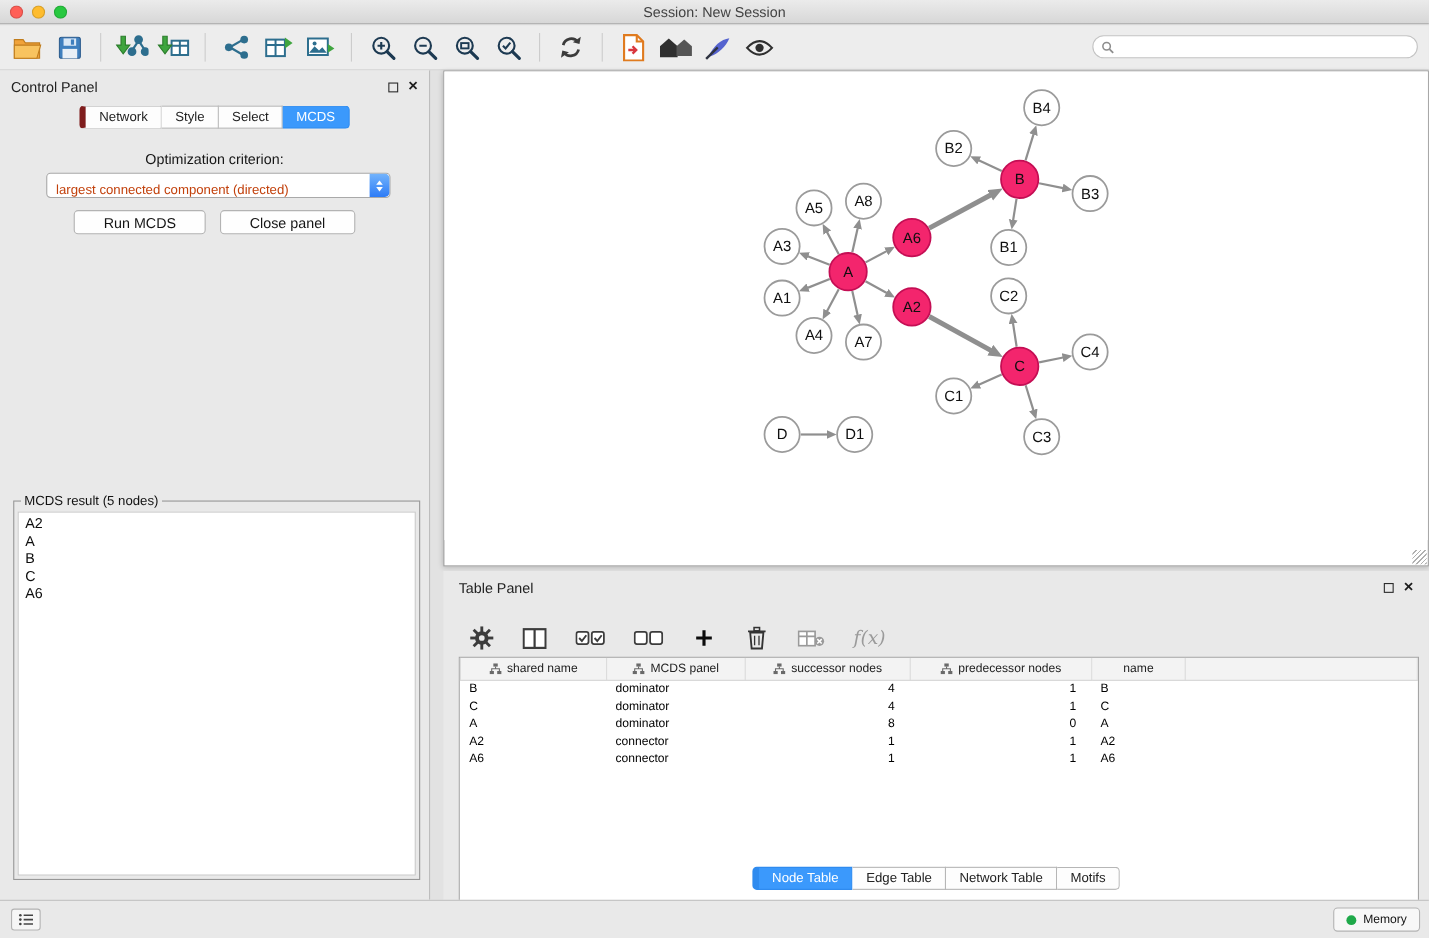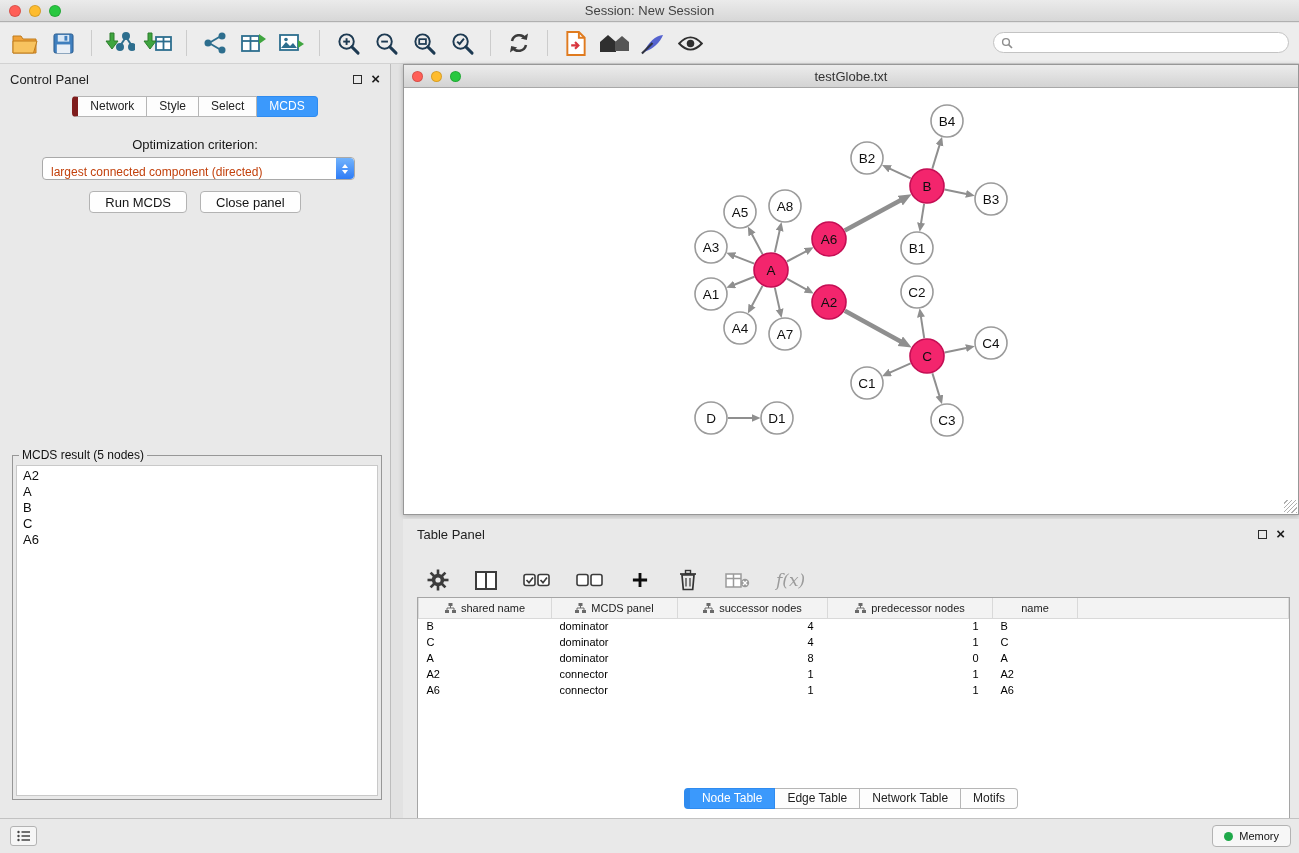--- a/index.html
+++ b/index.html
@@ -35,21 +35,21 @@
   .seg-tab.active{background:#3b99fc;border-color:#2f8bef;color:#fff}
   .cp-tabs{position:absolute;top:32px;left:0;width:100%;display:flex;justify-content:center}
 
   .opt-label{position:absolute;top:73px;left:0;width:100%;text-align:center;font-size:13px;color:#161616}
   .dropdown{position:absolute;left:42px;top:93px;width:313px;height:23px;background:#fff;border:1px solid #a9a9a9;border-radius:4px;font-size:12px;display:flex;align-items:flex-end;padding-left:8px;color:#c2410c}
   .stepper{position:absolute;right:0px;top:0px;bottom:0px;width:18px;border-radius:0 4px 4px 0;background:linear-gradient(#72b3fc,#2e7cf6);display:flex;flex-direction:column;align-items:center;justify-content:center;gap:2px}
   .tri-up{width:0;height:0;border-left:3.5px solid transparent;border-right:3.5px solid transparent;border-bottom:4px solid #fff}
   .tri-down{width:0;height:0;border-left:3.5px solid transparent;border-right:3.5px solid transparent;border-top:4px solid #fff}
 
   .cp-buttons{position:absolute;top:127px;left:0;width:100%;display:flex;justify-content:center;gap:13px}
-  .push-btn{height:22px;padding:0 15px;background:#fefefe;border:1px solid #b3b3b3;border-radius:4px;font-size:13px;color:#141414;display:inline-flex;align-items:center;font-family:"Liberation Sans",sans-serif}
+  .push-btn{height:22px;padding:0 26px;background:#fefefe;border:1px solid #b3b3b3;border-radius:4px;font-size:13px;color:#141414;display:inline-flex;align-items:center;font-family:"Liberation Sans",sans-serif}
 
   .result-box{position:absolute;left:12px;top:384px;width:370px;height:352px;border:1px solid #979797;padding:3px;background:#e9e9e9}
   .result-box legend{font-size:12px;color:#111;padding:0 3px;margin-left:3px}
   .result-list{width:100%;height:100%;background:#fff;border:1px solid #c9c9c9;font-size:13px;padding:2px 6px;overflow:hidden}
   .result-item{line-height:16px;color:#0d0d0d}
 
   
   .net-window{position:absolute;left:403px;top:64px;width:896px;height:451px;background:#fff;border:1px solid #979797;box-shadow:0 1px 5px rgba(0,0,0,.22)}
   .net-titlebar{position:relative;height:23px;background:linear-gradient(#ececec,#d3d3d3);border-bottom:1px solid #a8a8a8;display:flex;align-items:center;justify-content:center}
   .net-titlebar .traffic{top:6px;left:8px}
@@ -303,28 +303,20 @@
         <div class="result-item">A2</div>
         <div class="result-item">A</div>
         <div class="result-item">B</div>
         <div class="result-item">C</div>
         <div class="result-item">A6</div>
       </div>
   </fieldset>
 </div>
 
 <div class="net-window">
-  <div class="net-titlebar">
-    <div class="traffic">
-      <span class="dot" style="background:#ff5f57"></span>
-      <span class="dot" style="background:#febc2e"></span>
-      <span class="dot" style="background:#28c840"></span>
-    </div>
-    <span class="net-title">testGlobe.txt</span>
-  </div>
   <div class="net-canvas">
     <svg id="graph-svg" width="894" height="426">
       <defs>
         <marker id="arrow" markerUnits="userSpaceOnUse" markerWidth="10" markerHeight="9" refX="0.5" refY="4" orient="auto">
             <path d="M0,0 L9,4 L0,8 z" fill="#8f8f8f"></path>
           </marker>
         <marker id="arrow-big" markerUnits="userSpaceOnUse" markerWidth="14" markerHeight="12" refX="0.5" refY="5.5" orient="auto">
             <path d="M0,0 L13,5.5 L0,11 z" fill="#8f8f8f"></path>
           </marker>
       </defs>

